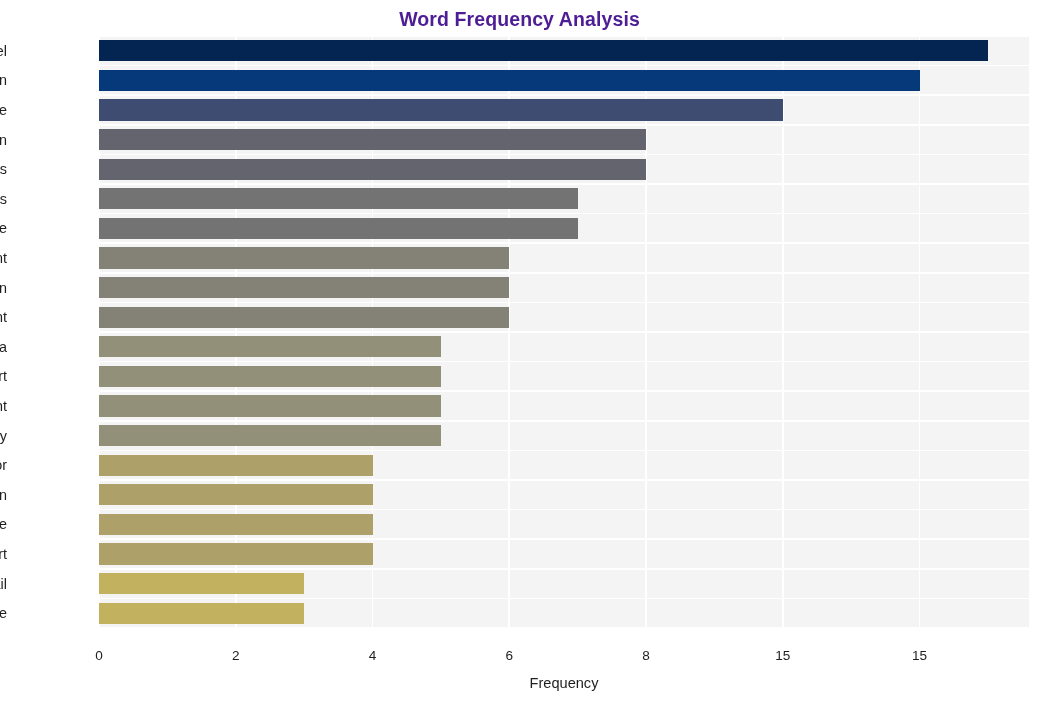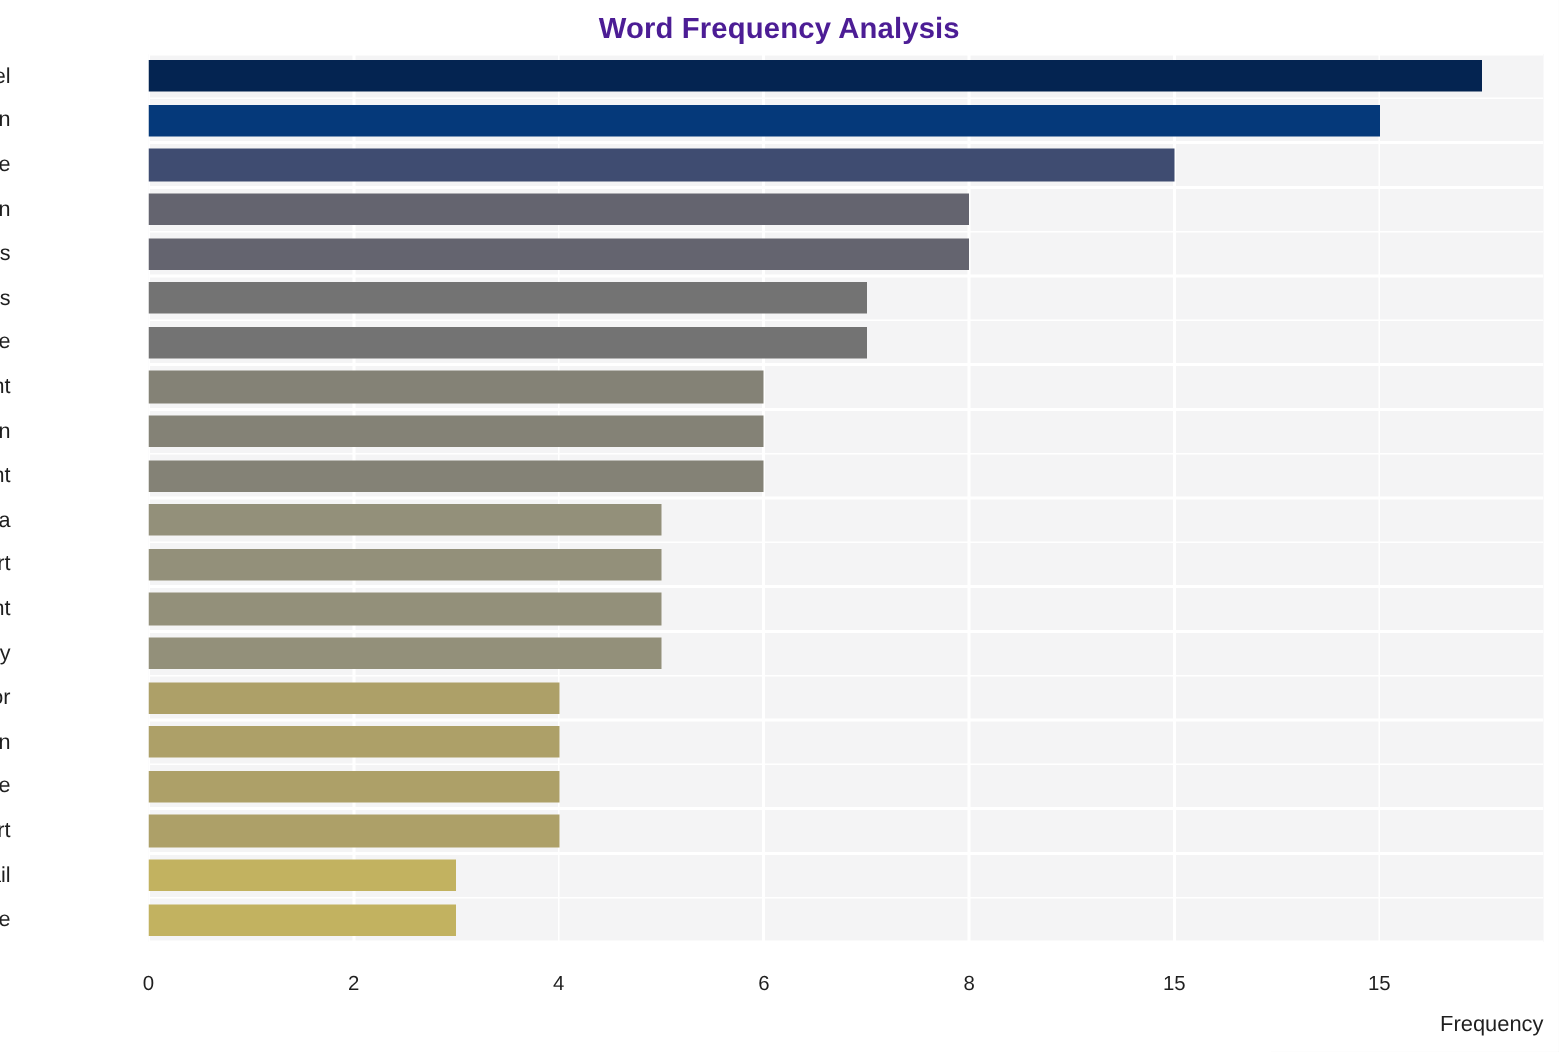--- a/index.html
+++ b/index.html
@@ -76,21 +76,21 @@
     color:#1f1f1f;
     transform:translateX(-50%);
     white-space:nowrap;
     line-height:16px;
   }
   
   #xlabel {
     position:absolute;
     left:99px; top:674px;
     width:930px;
-    text-align:right;
+    text-align:center;
     font-size:14.6px;
     color:#1f1f1f;
     line-height:18px;
   }
 </style>
 </head>
 <body>
 
 <div id="figure">
 

